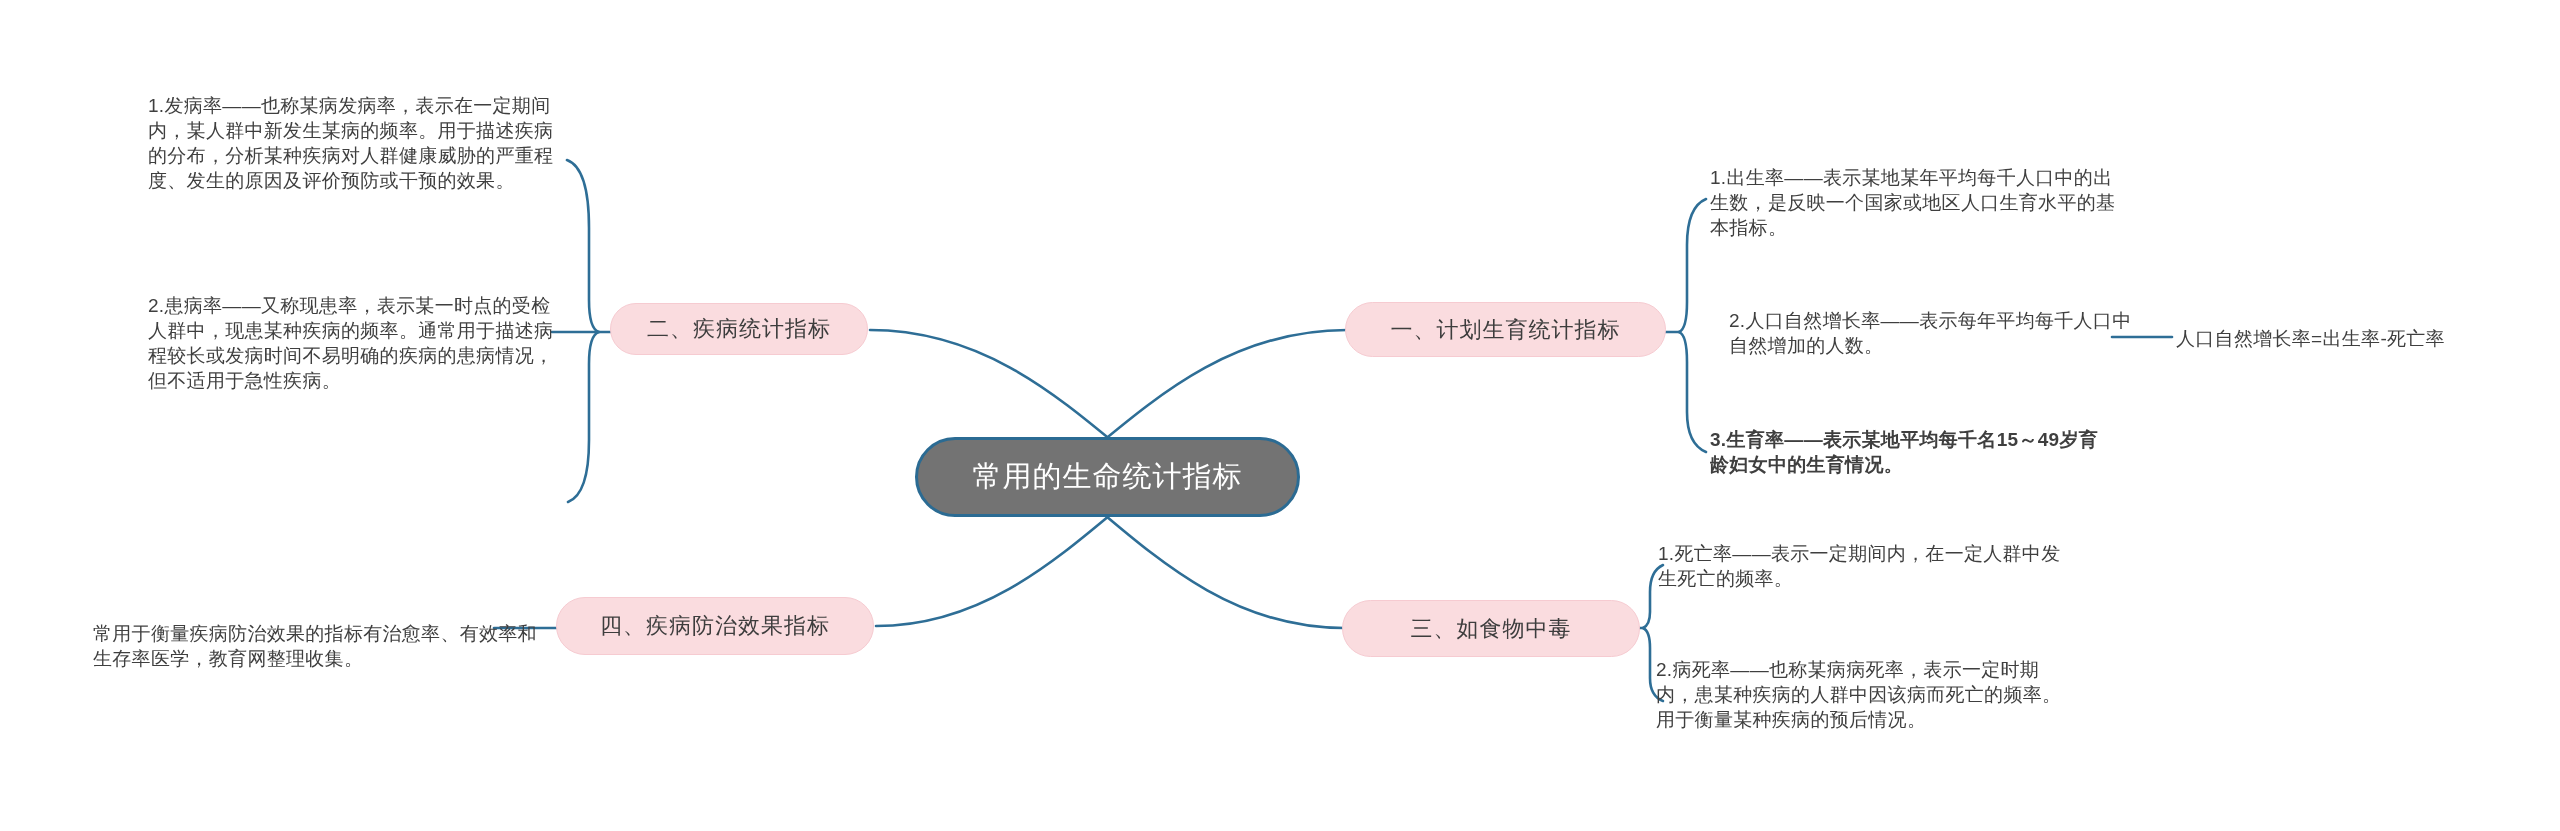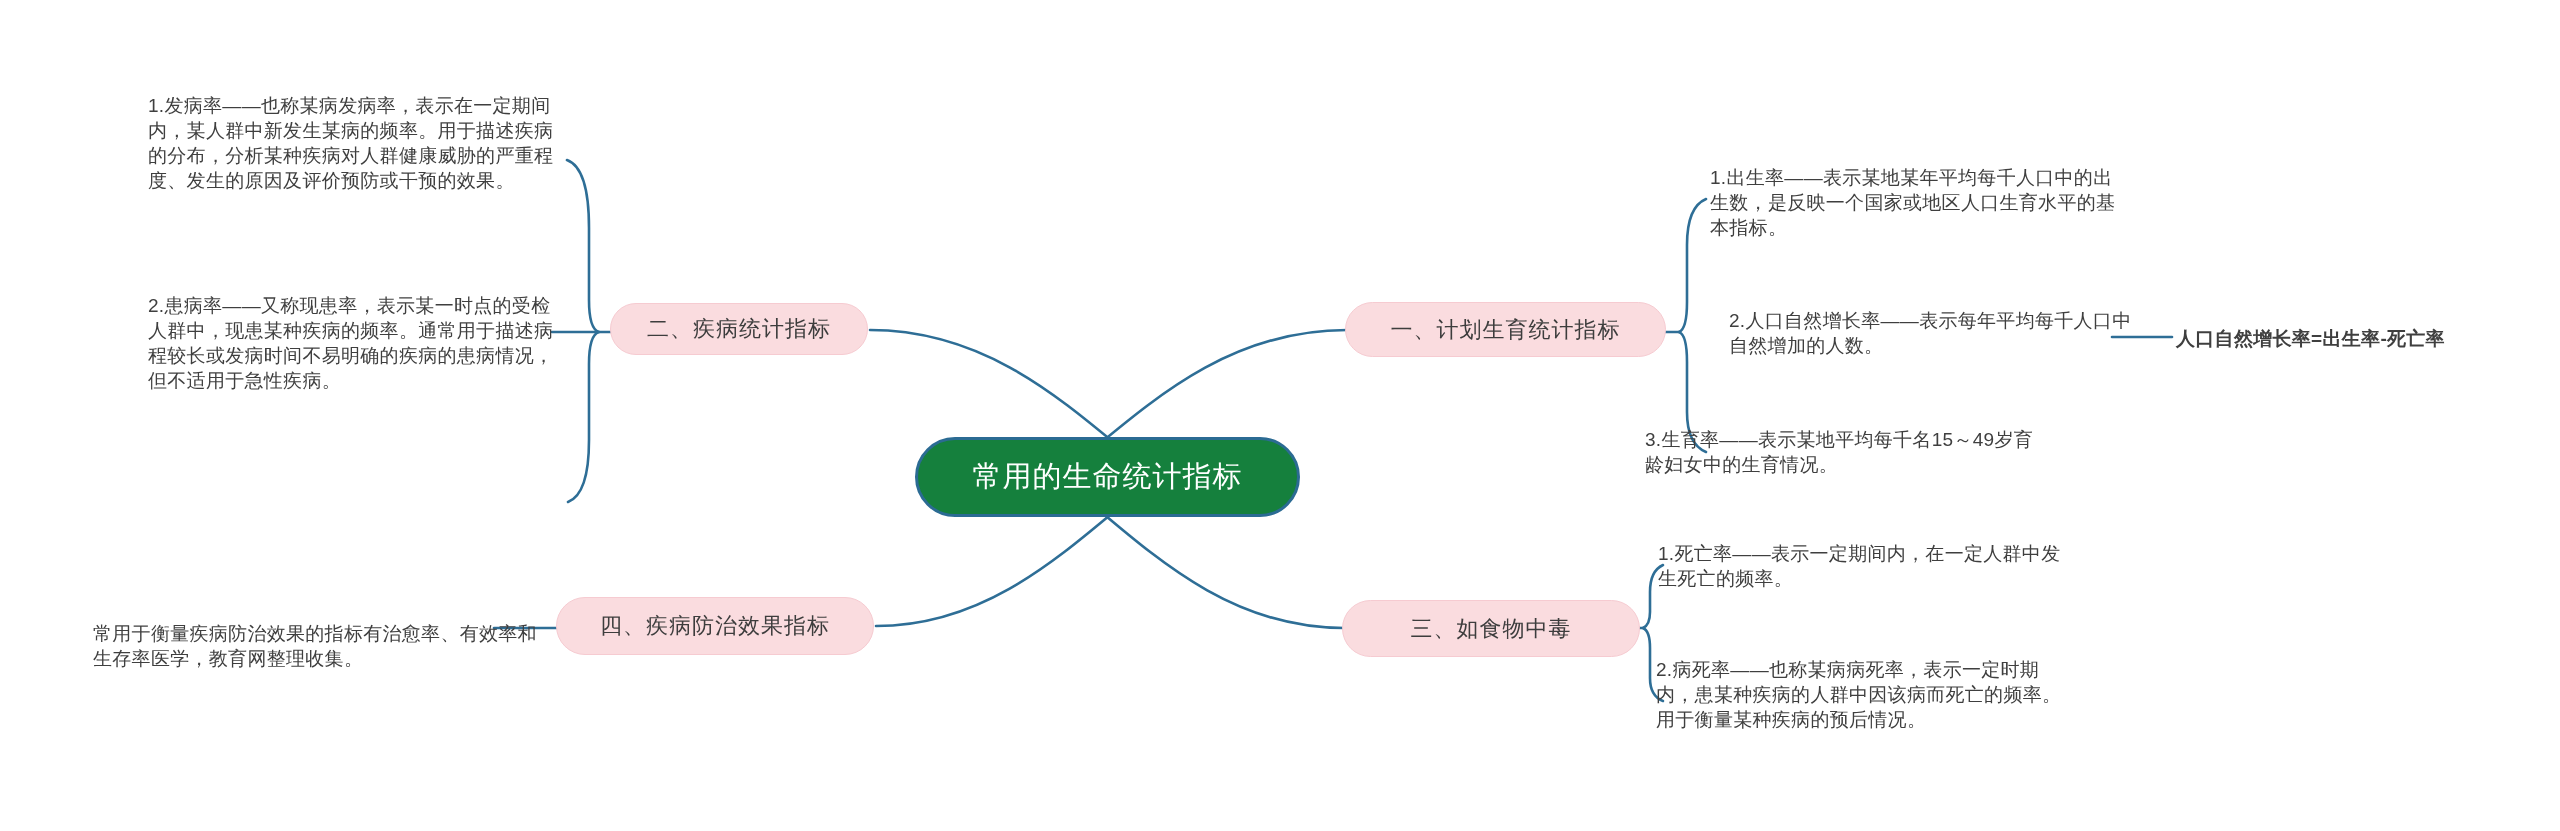--- a/index.html
+++ b/index.html
@@ -22,42 +22,42 @@
   .topic {
     position:absolute; z-index:3;
     display:flex; align-items:center; justify-content:center;
     background:#FADCDF; border:1px solid #F6CBD1;
     color:#3D3D3D; font-size:22px; letter-spacing:1px;
     border-radius:30px; box-sizing:border-box;
   }
   .center-topic {
     position:absolute; z-index:3;
     display:flex; align-items:center; justify-content:center;
-    background:#15803d; border:3px solid #2B6B93;
+    background:#737373; border:3px solid #2B6B93;
     color:#FFFFFF; font-size:29px; letter-spacing:1px;
     border-radius:44px; box-sizing:border-box;
   }
   .formula { white-space:nowrap; }
 
   
   #center-node      { left:915px;  top:437px; width:385px; height:80px; }
   #node-family      { left:1345px; top:302px; width:321px; height:55px; }
   #node-disease     { left:610px;  top:303px; width:258px; height:52px; }
   #node-death       { left:1342px; top:600px; width:298px; height:57px; }
   #node-prevention  { left:556px;  top:597px; width:318px; height:58px; }
 
   #note-incidence   { left:148px;  top:93px;  width:412px; }
   #note-prevalence  { left:148px;  top:293px; width:412px; }
   #note-attack      { left:148px;  top:459px; width:415px; }
   #note-cure        { left:93px;   top:601px; width:452px;margin-top:20px; }
 
   #note-birth       { left:1710px; top:165px; width:410px; }
   #note-growth      { left:1710px; top:308px; width:410px;margin-left:19px; }
-  #note-formula     { left:2176px; top:326px;font-weight:bold; }
-  #note-fertility   { left:1645px; top:427px; width:405px; }
+  #note-formula     { left:2176px; top:326px; }
+  #note-fertility   { left:1710px; top:427px; width:405px;font-weight:bold; }
   #note-mortality   { left:1658px; top:541px; width:418px; }
   #note-fatality    { left:1656px; top:657px; width:418px; }
 </style>
 </head>
 <body>
 
 <div class="canvas">
 
   <svg class="connectors" width="2560" height="831" viewBox="0 0 2560 831">
 

